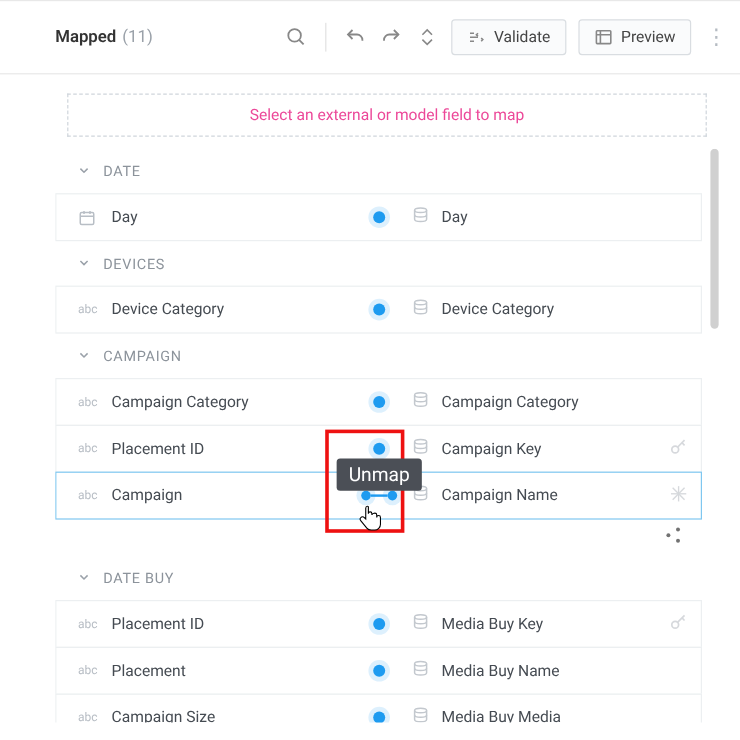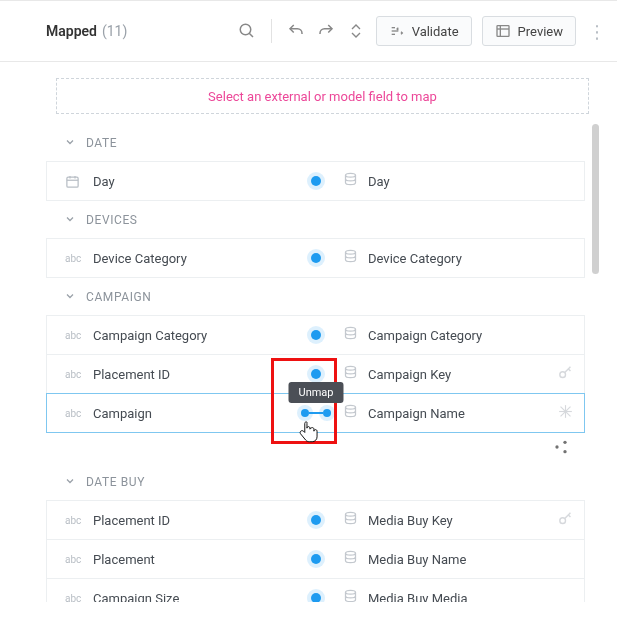--- a/index.html
+++ b/index.html
@@ -46,21 +46,21 @@
   .center.double .dot { width:8px;height:8px; }
   .center.double .bar-between{ width:14px; height:2px; background:#1e9bf0; }
 
   .right { flex:1; display:flex; align-items:center; gap:10px; padding-left:4px; padding-right:10px; }
   .db-ico svg { stroke:#c3c8ce; fill:none; }
   .trail-ico { margin-left:auto; opacity:.5; }
   .trail-ico svg{ stroke:#aeb3ba; fill:none;}
 
   .grp-trail { height:30px; display:flex; align-items:center; justify-content:flex-end; padding-right:16px; opacity:.55;}
 
-  .tooltip { position:absolute; top:-27px; left:50%; transform:translateX(-50%); background:#4b4f56; color:#fff; font-size:11px; padding:4px 10px; border-radius:3px; white-space:nowrap; z-index:5;}
+  .tooltip { position:absolute; top:-27px; left:50%; transform:translateX(-50%); background:#4b4f56; color:#fff; font-size:16px; padding:4px 10px; border-radius:3px; white-space:nowrap; z-index:5;}
 
   .redbox { position:absolute; border:3px solid #e11; pointer-events:none; }
   .cursor-hand { position:absolute; width:22px; height:26px; z-index:10; pointer-events:none; }
   .cursor-hand svg{ fill:#fff; stroke:#000; stroke-width:1; }
 
 </style>
 </head>
 <body>
 
 <div class="topbar">

